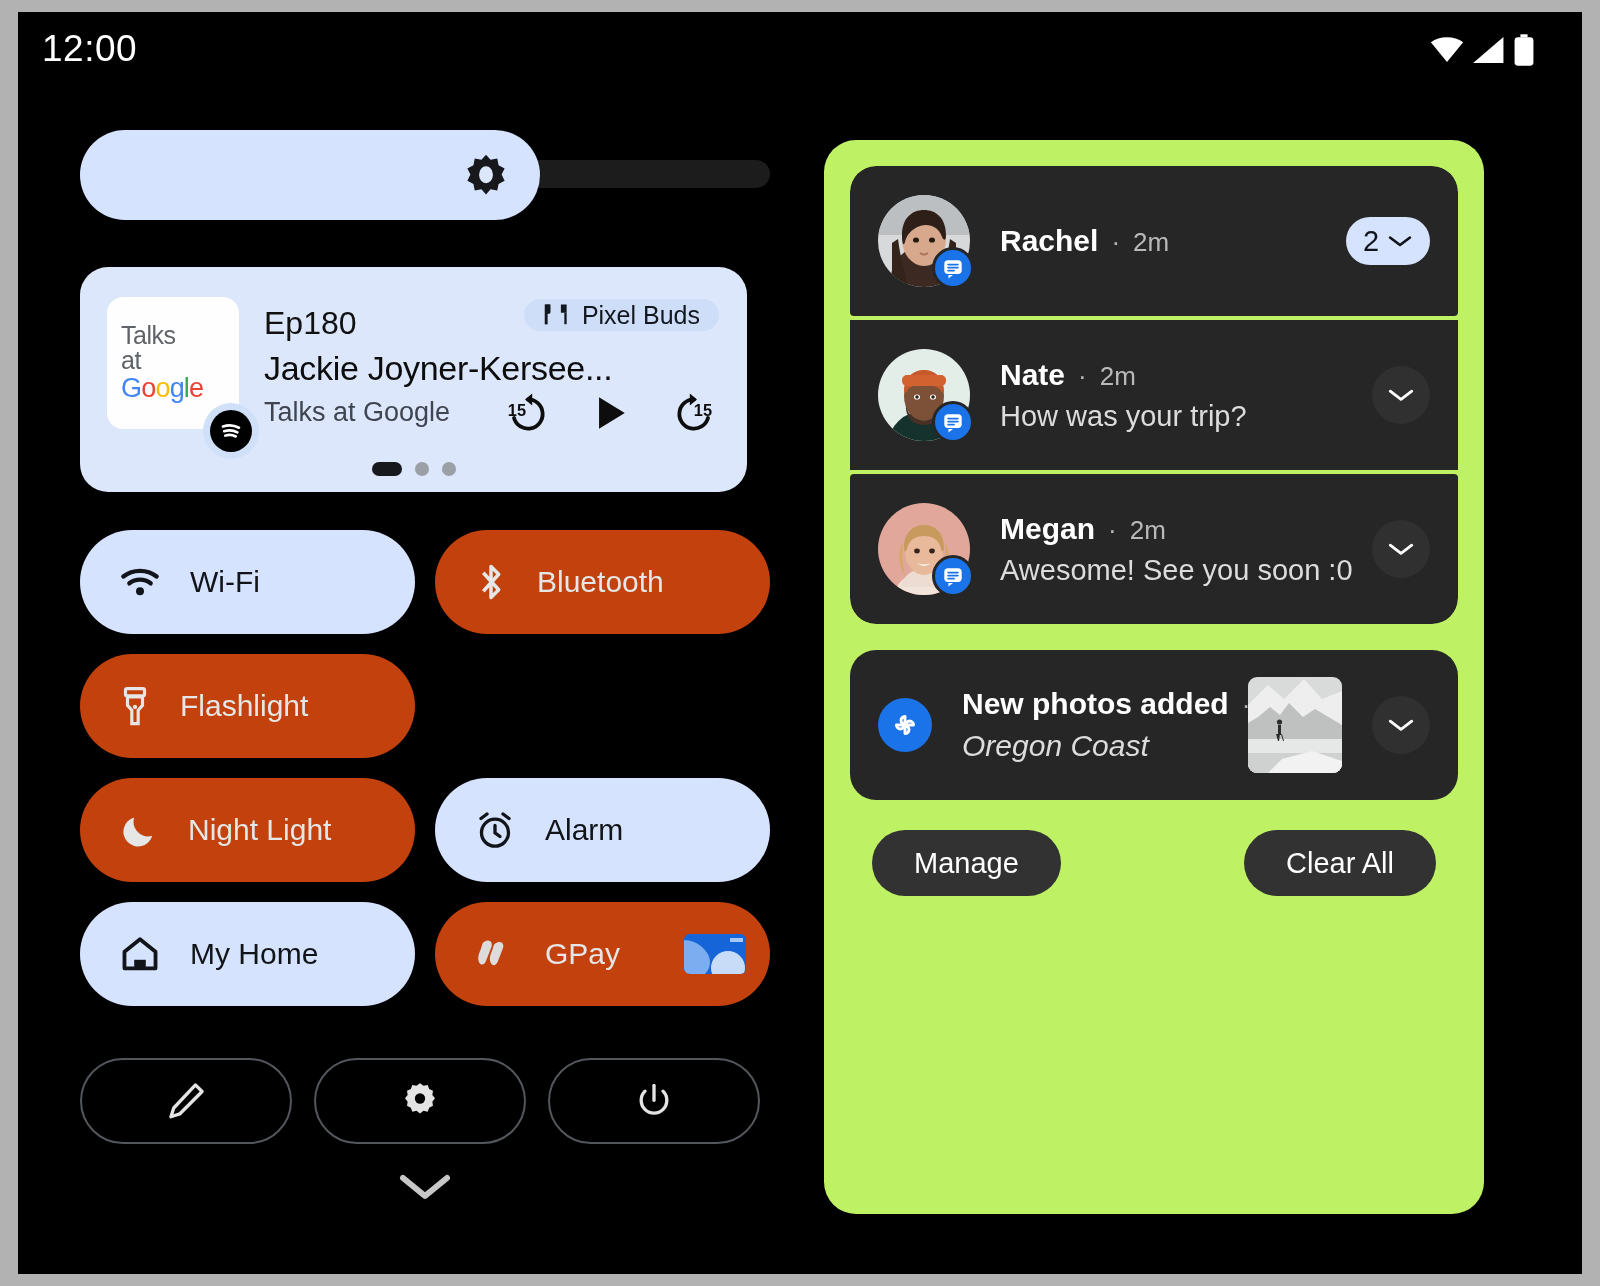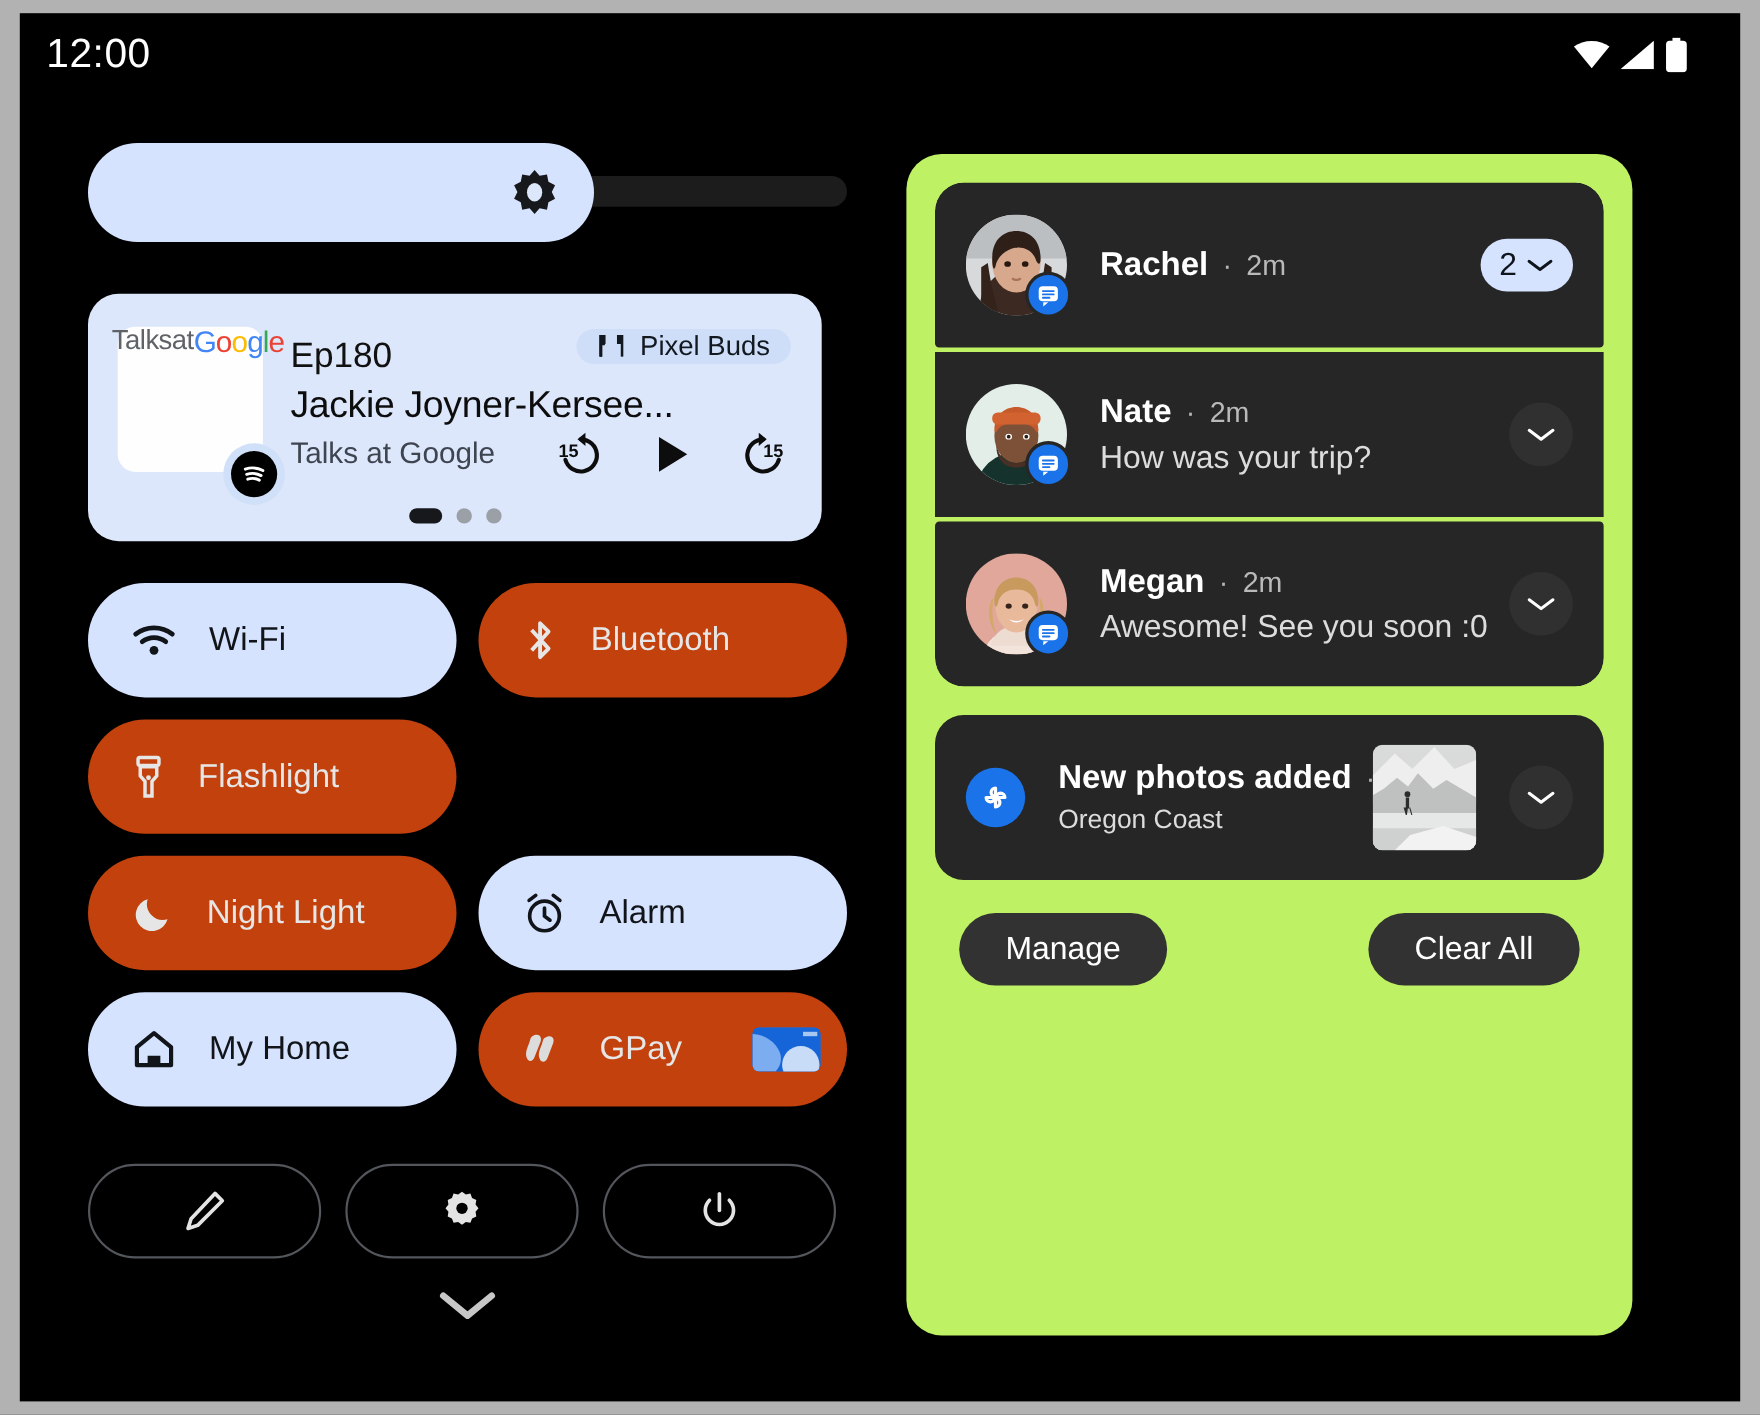--- a/index.html
+++ b/index.html
@@ -52,21 +52,21 @@
   
   #media-card {
     position: absolute; left: 0; top: 137px;
     width: 667px; height: 225px;
     background: #dde7fb; border-radius: 28px;
     overflow: hidden;
   }
   #album-art-wrap { position: absolute; left: 27px; top: 30px; width: 132px; height: 132px; }
   #album-art {
     width: 132px; height: 132px; background: #fefefe; border-radius: 16px;
-    display: flex; flex-direction: row; justify-content: center;
+    display: flex; flex-direction: column; justify-content: center;
     padding-left: 14px;
   }
   .art-line { font-size: 25px; color: #5f6368; line-height: 1.02; letter-spacing: -.5px; }
   .art-google { font-size: 27px; font-weight: 500; line-height: 1.1; letter-spacing: -.8px; }
   .g-b { color: #4285f4; } .g-r { color: #ea4335; } .g-y { color: #fbbc05; } .g-g { color: #34a853; }
   #spotify-badge {
     position: absolute; left: 96px; top: 106px;
     width: 56px; height: 56px; border-radius: 50%;
     background: #cfe0f8; display: flex; align-items: center; justify-content: center;
   }
@@ -181,21 +181,21 @@
     margin-top: 26px; background: #262626; border-radius: 26px;
     min-height: 150px; display: flex; align-items: center; padding: 0 28px;
     position: relative;
   }
   #photos-icon {
     width: 54px; height: 54px; border-radius: 50%; background: #1a73e8;
     display: flex; align-items: center; justify-content: center; flex: 0 0 54px;
   }
   #photos-text { flex: 1; margin-left: 30px; }
   #photos-title { font-size: 30px; font-weight: 600; color: #ffffff; }
-  #photos-sub { font-size: 24px; color: #dcdcdc; margin-top: 8px; }
+  #photos-sub { font-size: 30px; color: #dcdcdc; margin-top: 8px; font-style: italic; }
   #photos-thumb {
     position: absolute; right: 116px; top: 50%; transform: translateY(-50%);
     width: 94px; height: 96px; border-radius: 9px; overflow: hidden;
   }
 
   #shade-actions {
     margin-top: 30px; display: flex; justify-content: space-between;
     padding: 0 22px;
   }
   .shade-btn {

